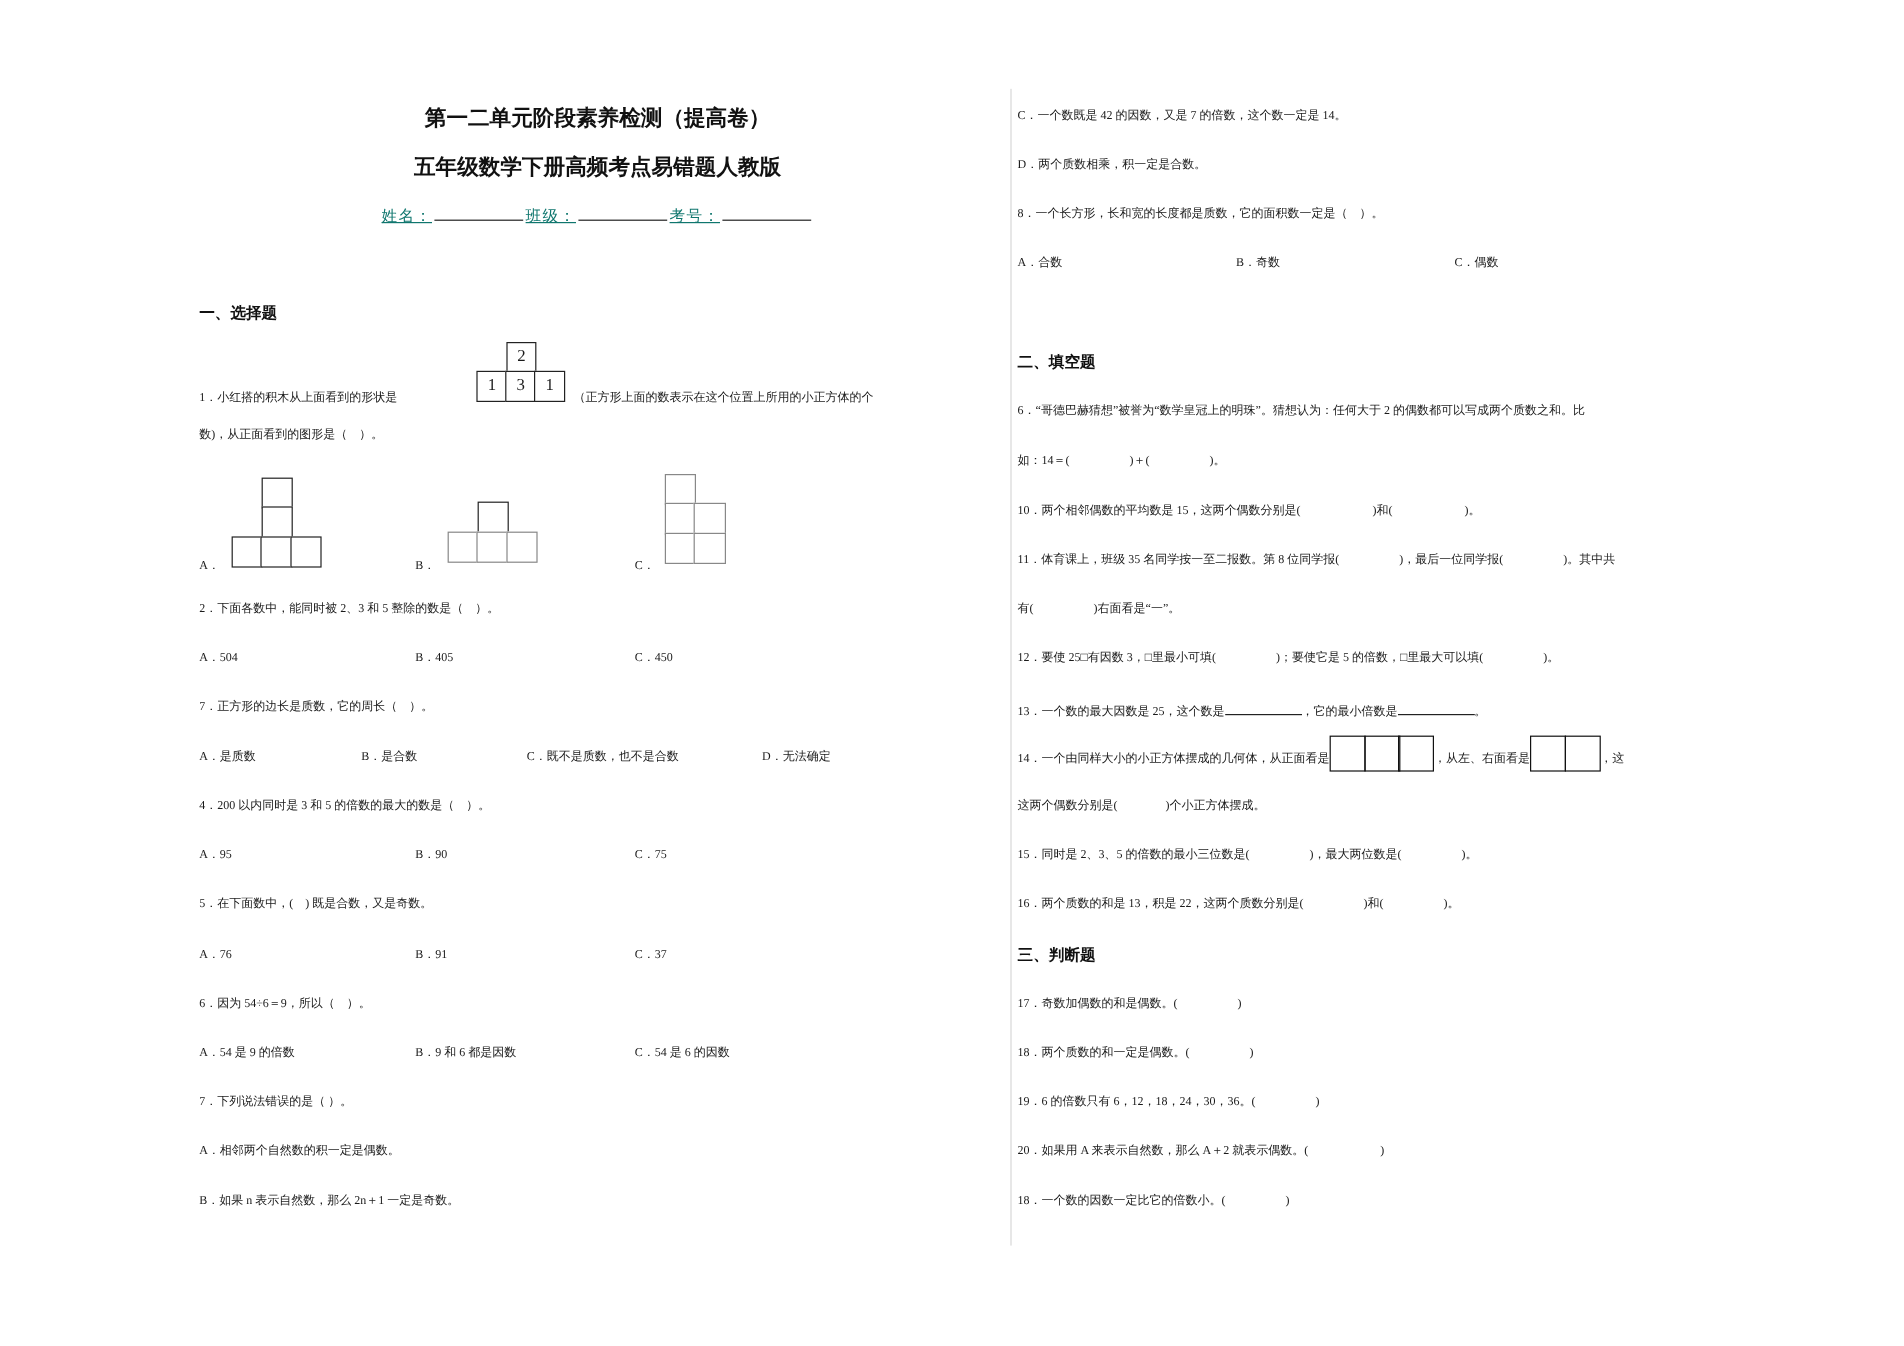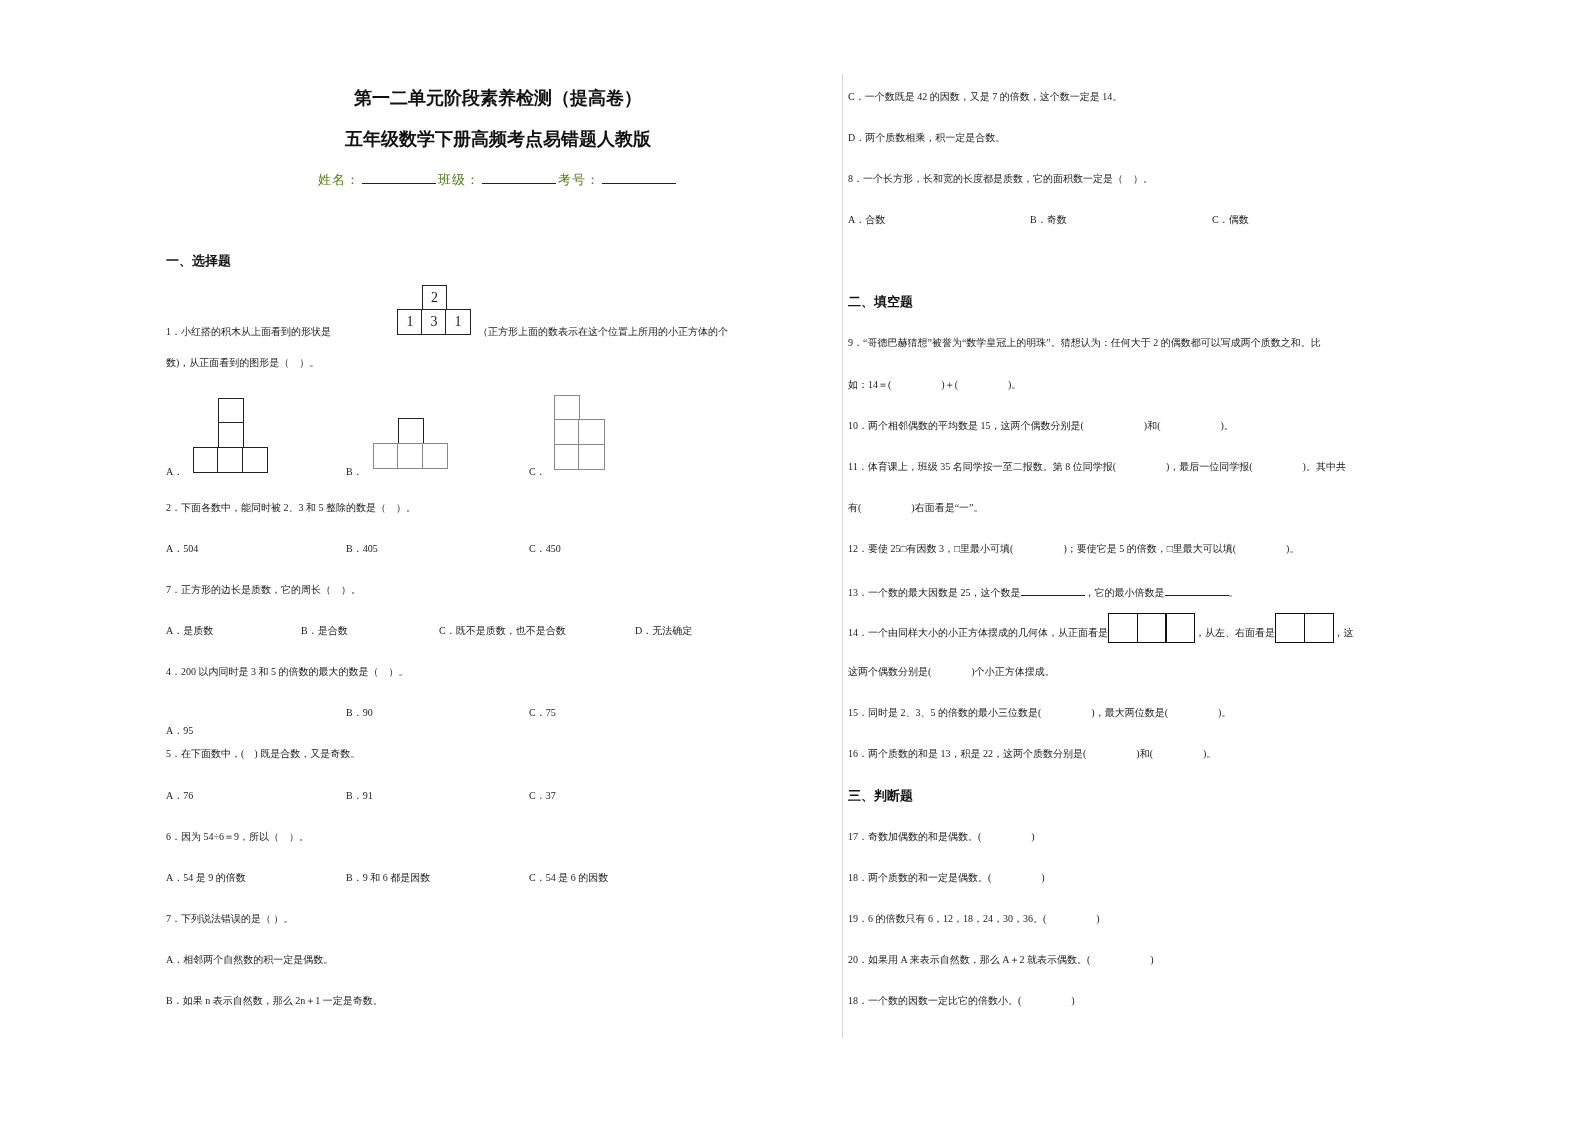--- a/index.html
+++ b/index.html
@@ -9,21 +9,21 @@
     color: #1a1a1a;
   }
   .abs { position: absolute; white-space: nowrap; }
   .title {
     font-family: "DejaVu Sans", "Liberation Sans", sans-serif;
     font-weight: bold; font-size: 18px; color: #111;
     left: 166px; width: 664px; text-align: center;
   }
   .meta {
     left: 166px; width: 664px; text-align: center;
-    font-size: 13px; color: #4d7c0f; letter-spacing: 1px;
+    font-size: 13px; color: #0f766e; letter-spacing: 1px; text-decoration: underline;
   }
   .meta .blank {
     display: inline-block; width: 74px; border-bottom: 1px solid #222;
     height: 12px; vertical-align: baseline; margin: 0 2px;
   }
   .section {
     font-family: "DejaVu Sans", "Liberation Sans", sans-serif;
     font-weight: bold; font-size: 13px; color: #111;
   }
   .line { font-size: 10px; line-height: 18px; }
@@ -107,21 +107,21 @@
 <div class="abs line" style="left:346px; top:540px;">B．405</div>
 <div class="abs line" style="left:529px; top:540px;">C．450</div>
 
 <div class="abs line" style="left:166px; top:581px;">7．正方形的边长是质数，它的周长（　）。</div>
 <div class="abs line" style="left:166px; top:622px;">A．是质数</div>
 <div class="abs line" style="left:301px; top:622px;">B．是合数</div>
 <div class="abs line" style="left:439px; top:622px;">C．既不是质数，也不是合数</div>
 <div class="abs line" style="left:635px; top:622px;">D．无法确定</div>
 
 <div class="abs line" style="left:166px; top:663px;">4．200 以内同时是 3 和 5 的倍数的最大的数是（　）。</div>
-<div class="abs line" style="left:166px; top:704px;margin-top:18px;">A．95</div>
+<div class="abs line" style="left:166px; top:704px;">A．95</div>
 <div class="abs line" style="left:346px; top:704px;">B．90</div>
 <div class="abs line" style="left:529px; top:704px;">C．75</div>
 
 <div class="abs line" style="left:166px; top:745px;">5．在下面数中，(　) 既是合数，又是奇数。</div>
 <div class="abs line" style="left:166px; top:787px;">A．76</div>
 <div class="abs line" style="left:346px; top:787px;">B．91</div>
 <div class="abs line" style="left:529px; top:787px;">C．37</div>
 
 <div class="abs line" style="left:166px; top:828px;">6．因为 54÷6＝9，所以（　）。</div>
 <div class="abs line" style="left:166px; top:869px;">A．54 是 9 的倍数</div>
@@ -137,21 +137,21 @@
 <div class="abs line" style="left:848px; top:88px;">C．一个数既是 42 的因数，又是 7 的倍数，这个数一定是 14。</div>
 <div class="abs line" style="left:848px; top:129px;">D．两个质数相乘，积一定是合数。</div>
 
 <div class="abs line" style="left:848px; top:170px;">8．一个长方形，长和宽的长度都是质数，它的面积数一定是（　）。</div>
 <div class="abs line" style="left:848px; top:211px;">A．合数</div>
 <div class="abs line" style="left:1030px; top:211px;">B．奇数</div>
 <div class="abs line" style="left:1212px; top:211px;">C．偶数</div>
 
 <div class="abs section" style="left:848px; top:293px;">二、填空题</div>
 
-<div class="abs line" style="left:848px; top:334px;">9．“哥德巴赫猜想”被誉为“数学皇冠上的明珠”。猜想认为：任何大于 2 的偶数都可以写成两个质数之和。比</div>
+<div class="abs line" style="left:848px; top:334px;">6．“哥德巴赫猜想”被誉为“数学皇冠上的明珠”。猜想认为：任何大于 2 的偶数都可以写成两个质数之和。比</div>
 <div class="abs line" style="left:848px; top:376px;">如：14＝(　　　　　)＋(　　　　　)。</div>
 
 <div class="abs line" style="left:848px; top:417px;">10．两个相邻偶数的平均数是 15，这两个偶数分别是(　　　　　　)和(　　　　　　)。</div>
 
 <div class="abs line" style="left:848px; top:458px;">11．体育课上，班级 35 名同学按一至二报数。第 8 位同学报(　　　　　)，最后一位同学报(　　　　　)。其中共</div>
 <div class="abs line" style="left:848px; top:499px;">有(　　　　　)右面看是“一”。</div>
 
 <div class="abs line" style="left:848px; top:540px;">12．要使 25□有因数 3，□里最小可填(　　　　　)；要使它是 5 的倍数，□里最大可以填(　　　　　)。</div>
 
 <div class="abs line" style="left:848px; top:581px;">

